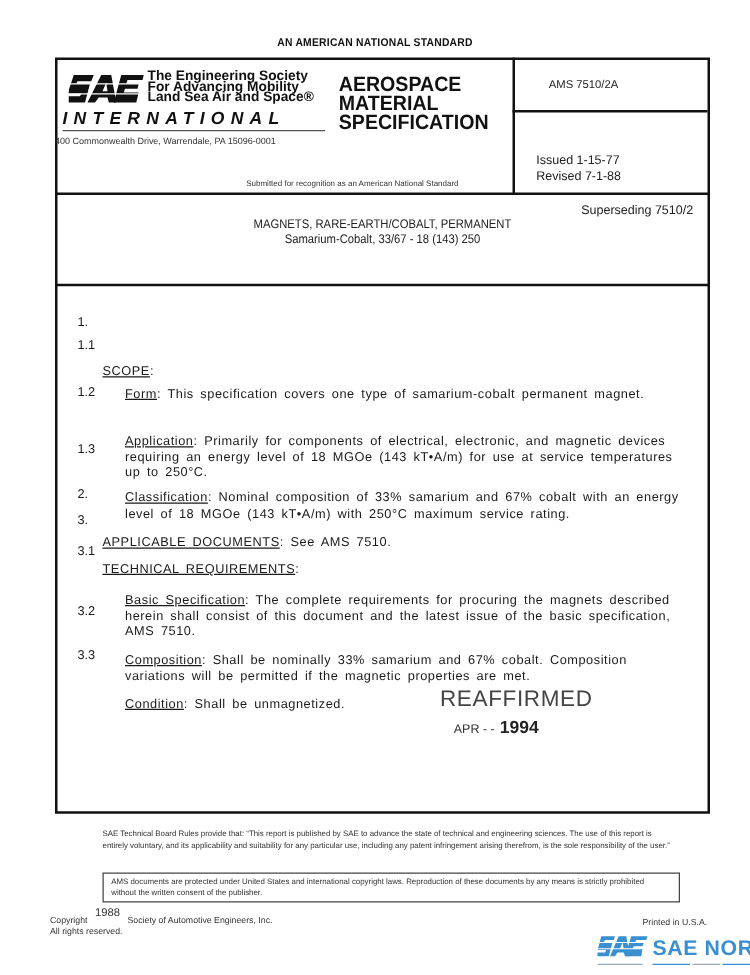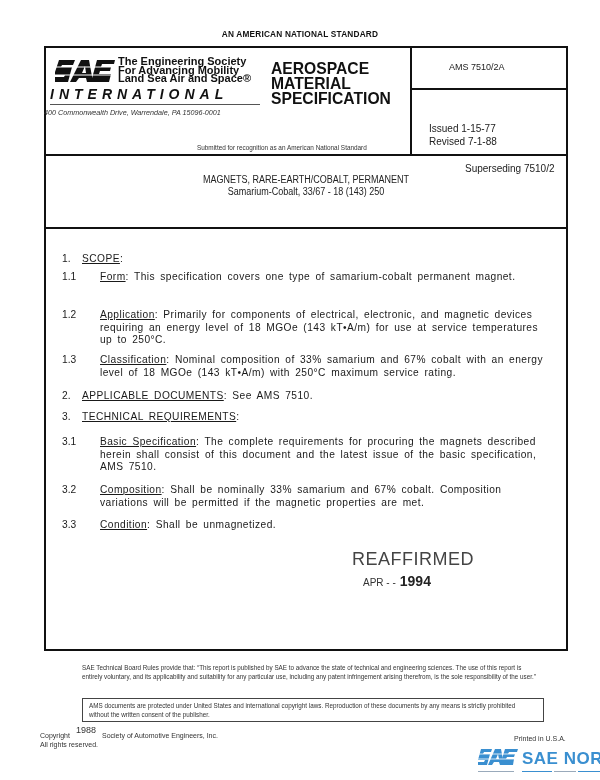--- a/index.html
+++ b/index.html
@@ -9,36 +9,36 @@
   .frame { left: 44px; top: 46px; width: 520px; height: 601px; border: 2px solid #111; }
   .hdr-bottom { left: 44px; top: 154px; width: 524px; height: 0; border-top: 2px solid #111; }
   .title-bottom { left: 44px; top: 227px; width: 524px; height: 0; border-top: 2px solid #111; }
   .hdr-vdiv { left: 410px; top: 46px; width: 0; height: 110px; border-left: 2px solid #111; }
   .hdr-hdiv { left: 410px; top: 88px; width: 156px; height: 0; border-top: 2px solid #111; }
 
   .sae-logo { left: 55px; top: 58px; width: 62px; height: 26px; }
   .tagline { left: 118px; top: 57px; font-size: 11px; font-weight: bold; line-height: 8.6px; }
   .intl { left: 50px; top: 86px; font-size: 14px; font-style: italic; font-weight: bold; letter-spacing: 5px; }
   .intl-rule { left: 50px; top: 104px; width: 210px; height: 0; border-top: 1px solid #555; }
-  .address { left: 44px; top: 108px; font-size: 7.2px; color: #333; white-space: nowrap; font-style: italic; }
+  .address { left: 44px; top: 108px; font-size: 7.2px; color: #333; white-space: nowrap; }
 
   .ams-title { left: 271px; top: 61px; font-size: 16.5px; font-weight: bold; line-height: 15px; transform: scaleX(0.95); transform-origin: left top; }
   .submitted { left: 197px; top: 144px; font-size: 6.4px; color: #333; white-space: nowrap; }
 
-  .docnum { left: 449px; top: 62px; font-size: 9px; color: #222; }
+  .docnum { left: 439px; top: 62px; font-size: 9px; color: #222; }
   .issued { left: 429px; top: 122px; font-size: 10px; line-height: 13px; color: #222; }
   .supersede { left: 429px; top: 163px; font-size: 10px; color: #222; margin-left: 36px; }
 
   .title-block { left: 44px; top: 174px; width: 524px; text-align: center; font-size: 10px; line-height: 12px; color: #222; }
   .title-block div { transform: scaleX(0.9); }
 
   .body { left: 62px; top: 253px; width: 490px; font-size: 10.2px; color: #1a1a1a; }
   .para { position: absolute; left: 0; width: 490px; line-height: 12.6px; }
   .num { position: absolute; left: 0; top: 0; width: 28px; }
-  .txt { margin-left: 38px; letter-spacing: 0.45px; word-spacing: 2px; }
+  .txt { margin-left: 38px; letter-spacing: 0.45px; word-spacing: 2px; margin-top: 39px; }
   .txt.top { margin-left: 20px; }
   .u { text-decoration: underline; }
 
   .reaff { left: 352px; top: 549px; font-size: 18px; color: #444; letter-spacing: 0.5px; }
   .reaff-date { left: 363px; top: 573px; font-size: 10px; color: #333; }
   .reaff-date .yr { font-size: 14px; font-weight: bold; color: #222; margin-left: 4px; }
 
   .rules { left: 82px; top: 663px; width: 460px; font-size: 6.3px; line-height: 9px; color: #333; }
   .copybox { left: 82px; top: 698px; width: 448px; padding: 2px 6px; border: 1px solid #444; font-size: 6.3px; line-height: 9px; color: #333; }
 

